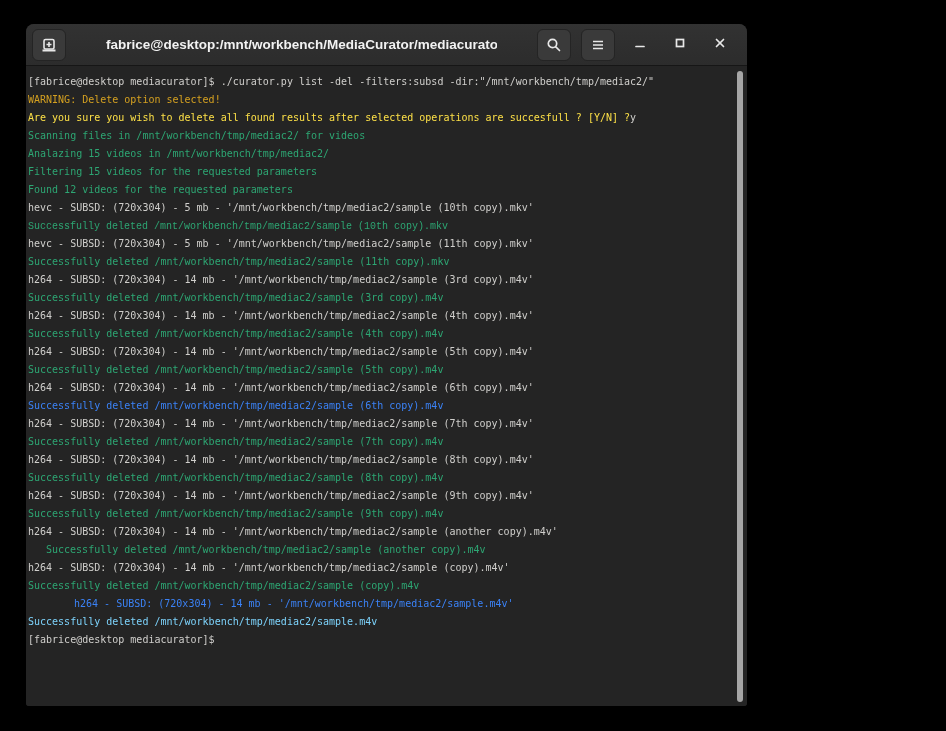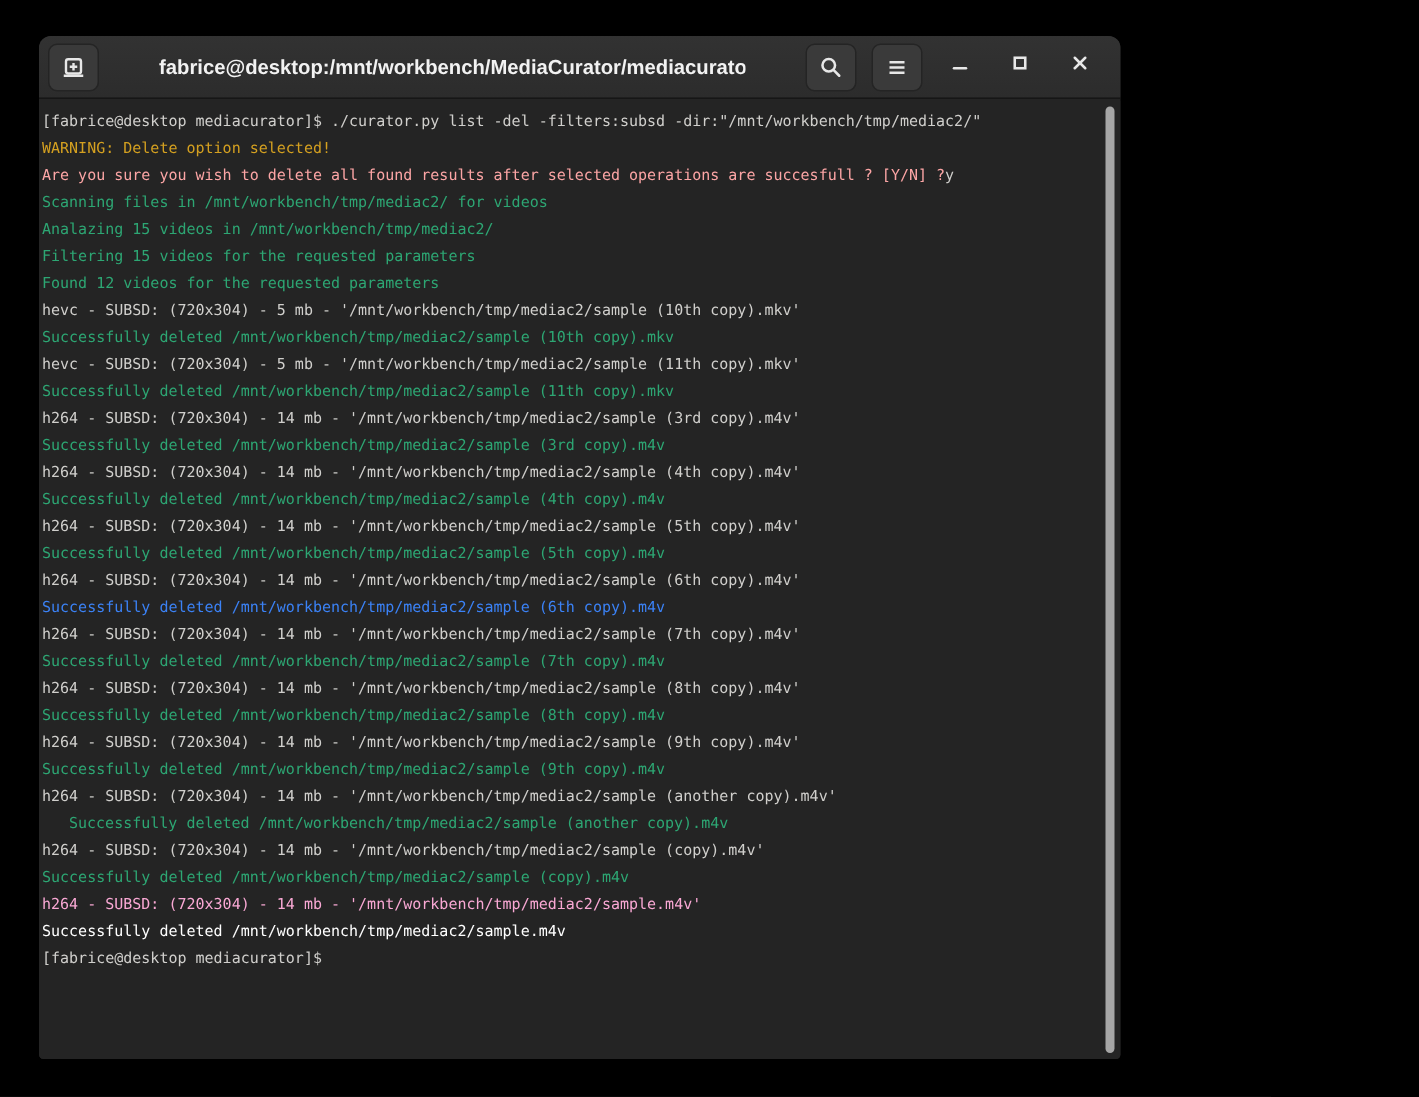--- a/index.html
+++ b/index.html
@@ -157,47 +157,47 @@
             <line x1="11.5" y1="4.5" x2="4.5" y2="11.5" stroke="#e8e8e8" stroke-width="1.7" stroke-linecap="round"></line>
           </svg>
         </span>
       </div>
     </div>
   </div>
 
   <div class="terminal">
       <div class="term-line"><span style="color: rgb(208, 207, 204);">[fabrice@desktop mediacurator]$ ./curator.py list -del -filters:subsd -dir:"/mnt/workbench/tmp/mediac2/"</span></div>
       <div class="term-line"><span style="color: rgb(212, 160, 32);">WARNING: Delete option selected!</span></div>
-      <div class="term-line"><span style="color: #fca5a5;">Are you sure you wish to delete all found results after selected operations are succesfull ? [Y/N] ?</span><span style="color: rgb(208, 207, 204);">y</span></div>
+      <div class="term-line"><span style="color: #fde047;">Are you sure you wish to delete all found results after selected operations are succesfull ? [Y/N] ?</span><span style="color: rgb(208, 207, 204);">y</span></div>
       <div class="term-line"><span style="color: rgb(45, 166, 115);">Scanning files in /mnt/workbench/tmp/mediac2/ for videos</span></div>
       <div class="term-line"><span style="color: rgb(45, 166, 115);">Analazing 15 videos in /mnt/workbench/tmp/mediac2/</span></div>
       <div class="term-line"><span style="color: rgb(45, 166, 115); margin-top: 45px;">Filtering 15 videos for the requested parameters</span></div>
       <div class="term-line"><span style="color: rgb(45, 166, 115);">Found 12 videos for the requested parameters</span></div>
       <div class="term-line"><span style="color: rgb(208, 207, 204);">hevc - SUBSD: (720x304) - 5 mb - '/mnt/workbench/tmp/mediac2/sample (10th copy).mkv'</span></div>
-      <div class="term-line"><span style="color: rgb(45, 166, 115);">Successfully deleted /mnt/workbench/tmp/mediac2/sample (10th copy).mkv</span></div>
+      <div class="term-line"><span style="color: rgb(45, 166, 115); font-family: Liberation Mono, monospace;">Successfully deleted /mnt/workbench/tmp/mediac2/sample (10th copy).mkv</span></div>
       <div class="term-line"><span style="color: rgb(208, 207, 204);">hevc - SUBSD: (720x304) - 5 mb - '/mnt/workbench/tmp/mediac2/sample (11th copy).mkv'</span></div>
       <div class="term-line"><span style="color: rgb(45, 166, 115);">Successfully deleted /mnt/workbench/tmp/mediac2/sample (11th copy).mkv</span></div>
       <div class="term-line"><span style="color: rgb(208, 207, 204);">h264 - SUBSD: (720x304) - 14 mb - '/mnt/workbench/tmp/mediac2/sample (3rd copy).m4v'</span></div>
       <div class="term-line"><span style="color: rgb(45, 166, 115);">Successfully deleted /mnt/workbench/tmp/mediac2/sample (3rd copy).m4v</span></div>
       <div class="term-line"><span style="color: rgb(208, 207, 204);">h264 - SUBSD: (720x304) - 14 mb - '/mnt/workbench/tmp/mediac2/sample (4th copy).m4v'</span></div>
       <div class="term-line"><span style="color: rgb(45, 166, 115);">Successfully deleted /mnt/workbench/tmp/mediac2/sample (4th copy).m4v</span></div>
       <div class="term-line"><span style="color: rgb(208, 207, 204);">h264 - SUBSD: (720x304) - 14 mb - '/mnt/workbench/tmp/mediac2/sample (5th copy).m4v'</span></div>
       <div class="term-line"><span style="color: rgb(45, 166, 115);">Successfully deleted /mnt/workbench/tmp/mediac2/sample (5th copy).m4v</span></div>
       <div class="term-line"><span style="color: rgb(208, 207, 204);">h264 - SUBSD: (720x304) - 14 mb - '/mnt/workbench/tmp/mediac2/sample (6th copy).m4v'</span></div>
       <div class="term-line"><span style="color: #3b82f6;">Successfully deleted /mnt/workbench/tmp/mediac2/sample (6th copy).m4v</span></div>
       <div class="term-line"><span style="color: rgb(208, 207, 204);">h264 - SUBSD: (720x304) - 14 mb - '/mnt/workbench/tmp/mediac2/sample (7th copy).m4v'</span></div>
       <div class="term-line"><span style="color: rgb(45, 166, 115);">Successfully deleted /mnt/workbench/tmp/mediac2/sample (7th copy).m4v</span></div>
       <div class="term-line"><span style="color: rgb(208, 207, 204);">h264 - SUBSD: (720x304) - 14 mb - '/mnt/workbench/tmp/mediac2/sample (8th copy).m4v'</span></div>
       <div class="term-line"><span style="color: rgb(45, 166, 115);">Successfully deleted /mnt/workbench/tmp/mediac2/sample (8th copy).m4v</span></div>
       <div class="term-line"><span style="color: rgb(208, 207, 204);">h264 - SUBSD: (720x304) - 14 mb - '/mnt/workbench/tmp/mediac2/sample (9th copy).m4v'</span></div>
       <div class="term-line"><span style="color: rgb(45, 166, 115);">Successfully deleted /mnt/workbench/tmp/mediac2/sample (9th copy).m4v</span></div>
       <div class="term-line"><span style="color: rgb(208, 207, 204);">h264 - SUBSD: (720x304) - 14 mb - '/mnt/workbench/tmp/mediac2/sample (another copy).m4v'</span></div>
       <div class="term-line"><span style="color: rgb(45, 166, 115); margin-left: 18px;">Successfully deleted /mnt/workbench/tmp/mediac2/sample (another copy).m4v</span></div>
       <div class="term-line"><span style="color: rgb(208, 207, 204);">h264 - SUBSD: (720x304) - 14 mb - '/mnt/workbench/tmp/mediac2/sample (copy).m4v'</span></div>
       <div class="term-line"><span style="color: rgb(45, 166, 115);">Successfully deleted /mnt/workbench/tmp/mediac2/sample (copy).m4v</span></div>
-      <div class="term-line"><span style="color: #f9a8d4;">h264 - SUBSD: (720x304) - 14 mb - '/mnt/workbench/tmp/mediac2/sample.m4v'</span></div>
-      <div class="term-line"><span style="color: #ffffff;">Successfully deleted /mnt/workbench/tmp/mediac2/sample.m4v</span></div>
+      <div class="term-line"><span style="color: #3b82f6; margin-left: 46px;">h264 - SUBSD: (720x304) - 14 mb - '/mnt/workbench/tmp/mediac2/sample.m4v'</span></div>
+      <div class="term-line"><span style="color: #7dd3fc;">Successfully deleted /mnt/workbench/tmp/mediac2/sample.m4v</span></div>
       <div class="term-line"><span style="color: rgb(208, 207, 204);">[fabrice@desktop mediacurator]$ </span></div>
     </div>
 
   <div class="scrollbar-thumb"></div>
 
 </div>
 
 </body></html>

